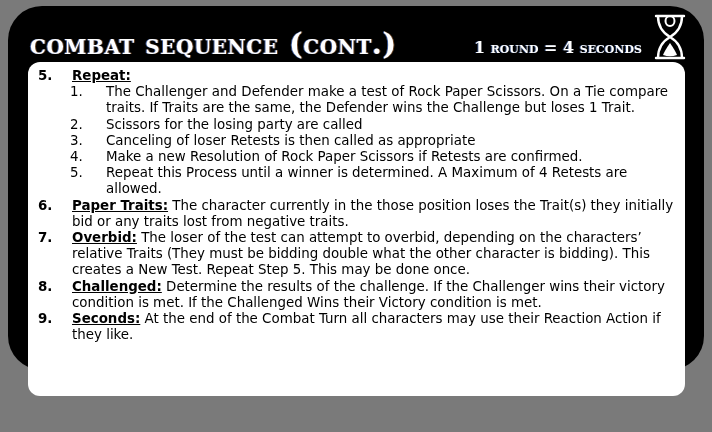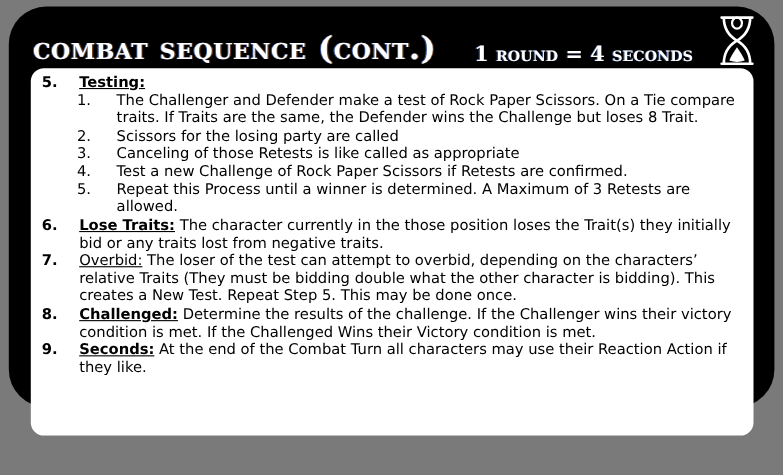--- a/index.html
+++ b/index.html
@@ -31,25 +31,25 @@
     font-size:29px;
     letter-spacing:0.5px;
     font-variant:small-caps;
     text-transform:lowercase;
     white-space:nowrap;
     text-shadow:-1px 0 rgba(80,120,200,.75), 1px 0 rgba(190,120,60,.55);
   }
   #title::first-letter{font-size:29px;}
   #round-note{
     position:absolute;
-    right:74px; top:32px;
+    right:62px; top:32px;
     color:#ffffff;
     font-family:"DejaVu Serif", serif;
     font-weight:bold;
-    font-size:19px;
+    font-size:16px;
     font-variant:small-caps;
     text-transform:lowercase;
     letter-spacing:0px;
     white-space:nowrap;
     text-shadow:-1px 0 rgba(80,120,200,.6);
   }
   #hourglass{
     position:absolute;
     right:14px; top:6px;
     width:40px; height:50px;
@@ -80,21 +80,21 @@
     text-align:left;
   }
   .lvl1 .num{ width:34px; }
   .lvl2 .num{ width:36px; font-weight:normal; }
   .txt{ flex:1 1 auto; }
   .lead{
     font-weight:bold;
     text-decoration:underline;
   }
   .lead.nobold{
-    font-weight:normal;
+    font-weight:bold;
     text-decoration:underline;
     text-align:right;
   }
 </style>
 </head>
 <body>
 
 <div id="card">
 
   <div id="header">
@@ -104,47 +104,47 @@
       <path d="M6 4 H34 M8 4 Q8 18 20 25 Q32 18 32 4 M8 46 Q8 32 20 25 Q32 32 32 46 M6 46 H34" fill="none" stroke="#ffffff" stroke-width="2.4" stroke-linecap="round" stroke-linejoin="round"></path>
       <path d="M20 9 m-4.5 0 a4.5 5 0 1 0 9 0 a4.5 5 0 1 0 -9 0" fill="none" stroke="#ffffff" stroke-width="2"></path>
       <path d="M20 31 Q14.5 39 13 43 Q20 45.5 27 43 Q25.5 39 20 31 Z" fill="#ffffff"></path>
     </svg>
   </div>
 
   <div id="panel">
 
     <div class="row lvl1">
       <span class="num">5.</span>
-      <span class="txt"><span class="lead">Testing:</span></span>
+      <span class="txt"><span class="lead">Repeat:</span></span>
     </div>
 
     <div class="row lvl2">
       <span class="num">1.</span>
-      <span class="txt">The Challenger and Defender make a test of Rock Paper Scissors. On a Tie compare traits.  If Traits are the same, the Defender wins the Challenge but loses 8 Trait.</span>
+      <span class="txt">The Challenger and Defender make a test of Rock Paper Scissors. On a Tie compare traits.  If Traits are the same, the Defender wins the Challenge but loses 1 Trait.</span>
     </div>
     <div class="row lvl2">
       <span class="num">2.</span>
       <span class="txt">Scissors for the losing party are called</span>
     </div>
     <div class="row lvl2">
       <span class="num">3.</span>
-      <span class="txt">Canceling of those Retests is like called as appropriate</span>
+      <span class="txt">Canceling of loser Retests is then called as appropriate</span>
     </div>
     <div class="row lvl2">
       <span class="num">4.</span>
-      <span class="txt">Test a new Challenge of Rock Paper Scissors if Retests are confirmed.</span>
+      <span class="txt">Make a new Resolution of Rock Paper Scissors if Retests are confirmed.</span>
     </div>
     <div class="row lvl2">
       <span class="num">5.</span>
-      <span class="txt">Repeat this Process until a winner is determined. A Maximum of 3 Retests are allowed.</span>
+      <span class="txt">Repeat this Process until a winner is determined. A Maximum of 4 Retests are allowed.</span>
     </div>
 
     <div class="row lvl1">
       <span class="num">6.</span>
-      <span class="txt"><span class="lead">Lose Traits:</span><span> The character currently in the those position loses the Trait(s) they initially bid or any traits lost from negative traits.</span></span>
+      <span class="txt"><span class="lead">Paper Traits:</span><span> The character currently in the those position loses the Trait(s) they initially bid or any traits lost from negative traits.</span></span>
     </div>
 
     <div class="row lvl1">
       <span class="num">7.</span>
       <span class="txt"><span class="lead nobold">Overbid:</span><span> The loser of the test can attempt to overbid, depending on the characters’ relative Traits (They must be bidding double what the other character is bidding). This creates a New Test. Repeat Step 5. This may be done once.</span></span>
     </div>
 
     <div class="row lvl1">
       <span class="num">8.</span>
       <span class="txt"><span class="lead">Challenged:</span><span> Determine the results of the challenge. If the Challenger wins their victory condition is met. If the Challenged Wins their Victory condition is met.</span></span>

